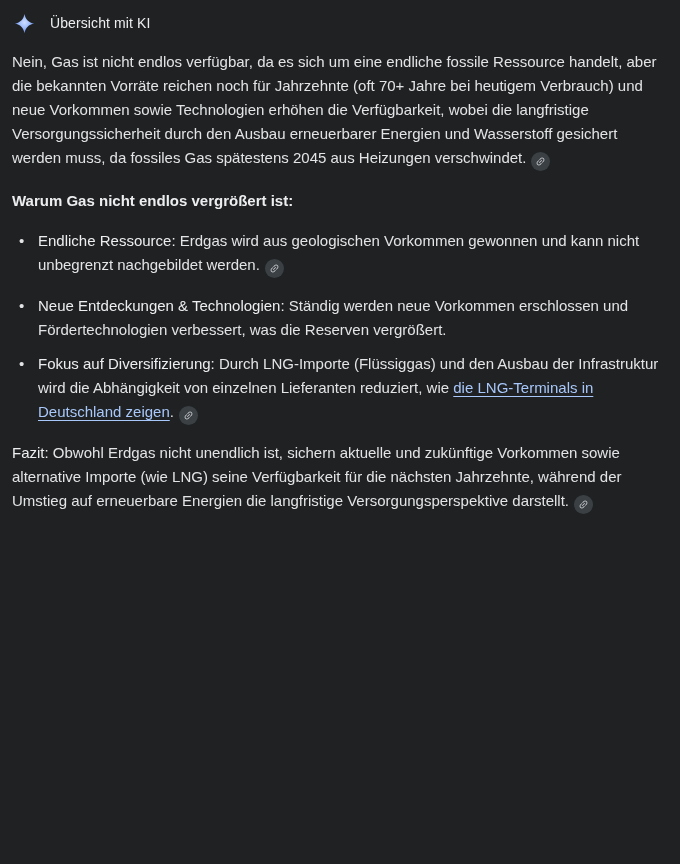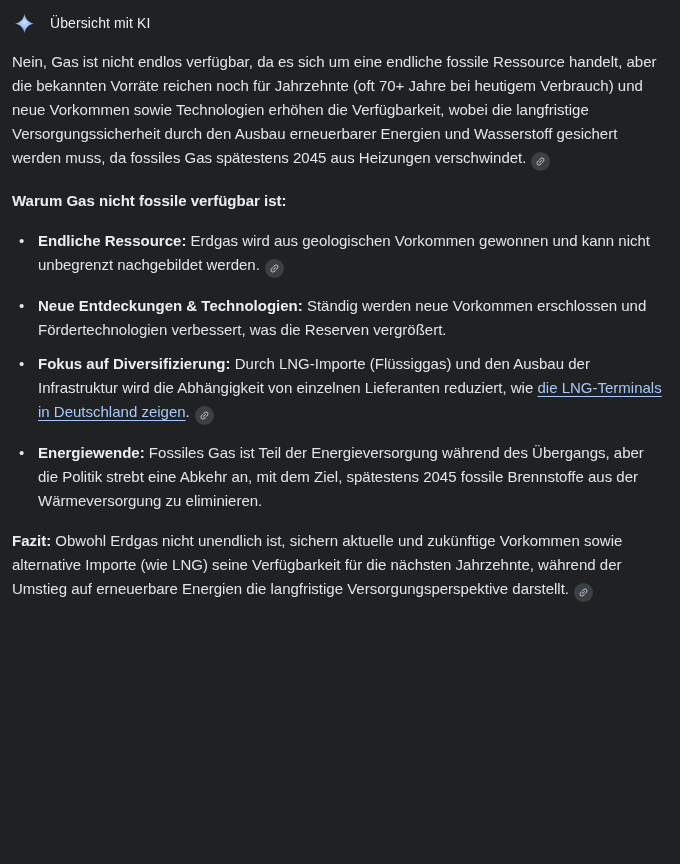--- a/index.html
+++ b/index.html
@@ -19,21 +19,21 @@
     color:var(--body-text);
     font-size:15px;line-height:24px;
     -webkit-font-smoothing:antialiased;
   }
   .overview{padding:10px 14px 0 12px;}
   .header{display:flex;align-items:center;gap:15px;padding:2px 0 0 2px;}
   .header .title{font-size:14px;line-height:22px;color:var(--heading-text);letter-spacing:.1px;}
   .sparkle{width:21px;height:21px;display:block;}
   p{margin:16px 0 0;}
   h3{margin:18px 0 0;font-size:15px;line-height:24px;color:var(--heading-text);font-weight:700;}
-  b,.bt{font-weight:700;color:var(--heading-text);}
+  b,.bt{font-weight:400;color:var(--heading-text);}
   ul{list-style:none;margin:16px 0 0;padding:0;}
   li{position:relative;padding-left:26px;}
   li + li{margin-top:10px;}
   li::before{content:"\2022";position:absolute;left:7px;top:0;color:var(--body-text);}
   a{color:var(--link);text-decoration:underline;text-underline-offset:3px;cursor:pointer;}
   .cite{
     display:inline-flex;align-items:center;justify-content:center;
     width:19px;height:19px;border-radius:50%;
     background:var(--chip-bg);
     vertical-align:-4px;margin-left:5px;cursor:pointer;
@@ -64,40 +64,39 @@
     </svg>
     <span class="title">Übersicht mit KI</span>
   </div>
 
   <p><span>Nein, Gas ist nicht endlos verfügbar, da es sich um eine endliche fossile Ressource handelt, aber die bekannten Vorräte reichen noch für Jahrzehnte (oft 70+ Jahre bei heutigem Verbrauch) und neue Vorkommen sowie Technologien erhöhen die Verfügbarkeit, wobei die langfristige Versorgungssicherheit durch den Ausbau erneuerbarer Energien und Wasserstoff gesichert werden muss, da fossiles Gas spätestens 2045 aus Heizungen verschwindet.</span><span class="cite">
         <svg>
           <use href="#link-glyph"></use>
         </svg>
       </span></p>
 
-  <h3>Warum Gas nicht fossile verfügbar ist:</h3>
+  <h3>Warum Gas nicht endlos vergrößert ist:</h3>
   <ul>
     <li><span class="bt">Endliche Ressource:</span><span> Erdgas wird aus geologischen Vorkommen gewonnen und kann nicht unbegrenzt nachgebildet werden.</span><span class="cite">
           <svg>
             <use href="#link-glyph"></use>
           </svg>
         </span></li>
   </ul>
 
   <ul>
     <li><span class="bt">Neue Entdeckungen &amp; Technologien:</span><span> Ständig werden neue Vorkommen erschlossen und Fördertechnologien verbessert, was die Reserven vergrößert.</span></li>
     <li><span class="bt">Fokus auf Diversifizierung:</span><span> Durch LNG-Importe (Flüssiggas) und den Ausbau der Infrastruktur wird die Abhängigkeit von einzelnen Lieferanten reduziert, wie </span><a>die LNG-Terminals in Deutschland zeigen</a><span>.</span><span class="cite">
           <svg>
             <use href="#link-glyph"></use>
           </svg>
         </span></li>
   </ul>
 
   <ul>
-    <li><span class="bt">Energiewende:</span><span> Fossiles Gas ist Teil der Energieversorgung während des Übergangs, aber die Politik strebt eine Abkehr an, mit dem Ziel, spätestens 2045 fossile Brennstoffe aus der Wärmeversorgung zu eliminieren.</span></li>
   </ul>
 
   <p><span class="bt">Fazit:</span><span> Obwohl Erdgas nicht unendlich ist, sichern aktuelle und zukünftige Vorkommen sowie alternative Importe (wie LNG) seine Verfügbarkeit für die nächsten Jahrzehnte, während der Umstieg auf erneuerbare Energien die langfristige Versorgungsperspektive darstellt.</span><span class="cite">
         <svg>
           <use href="#link-glyph"></use>
         </svg>
       </span></p>
 
 </div>
 

